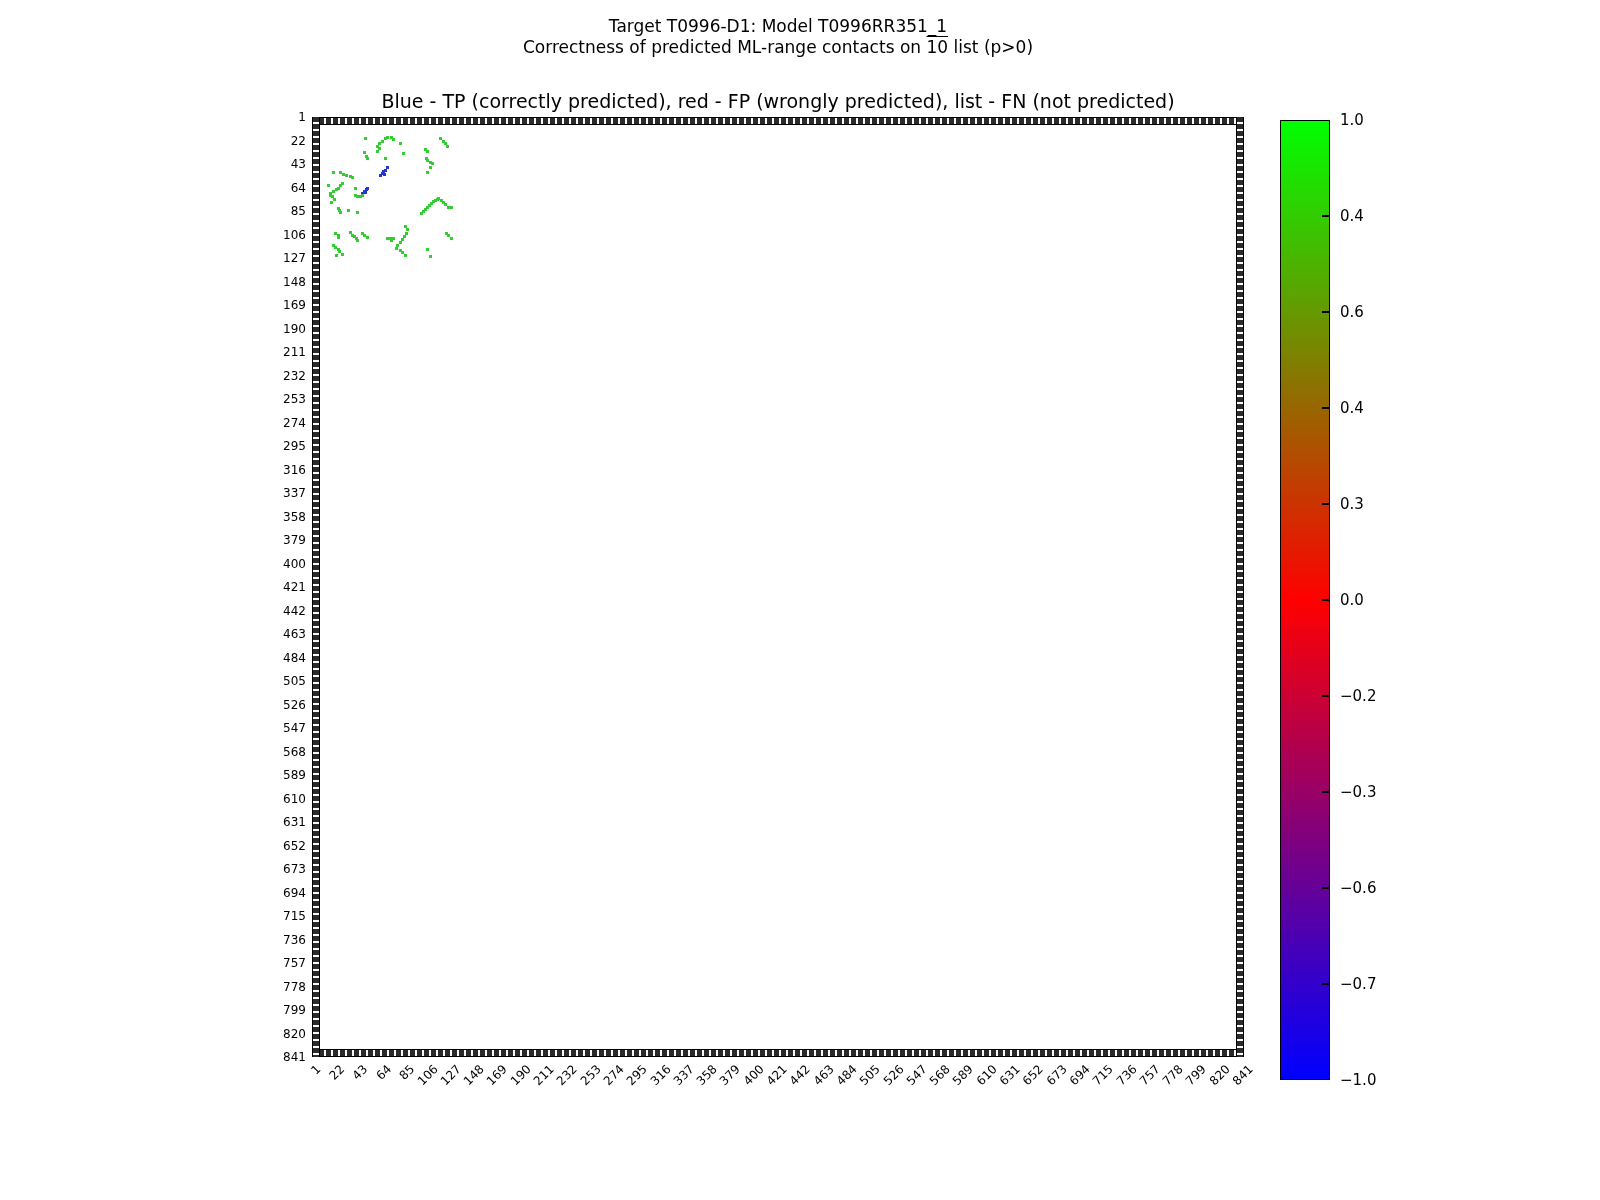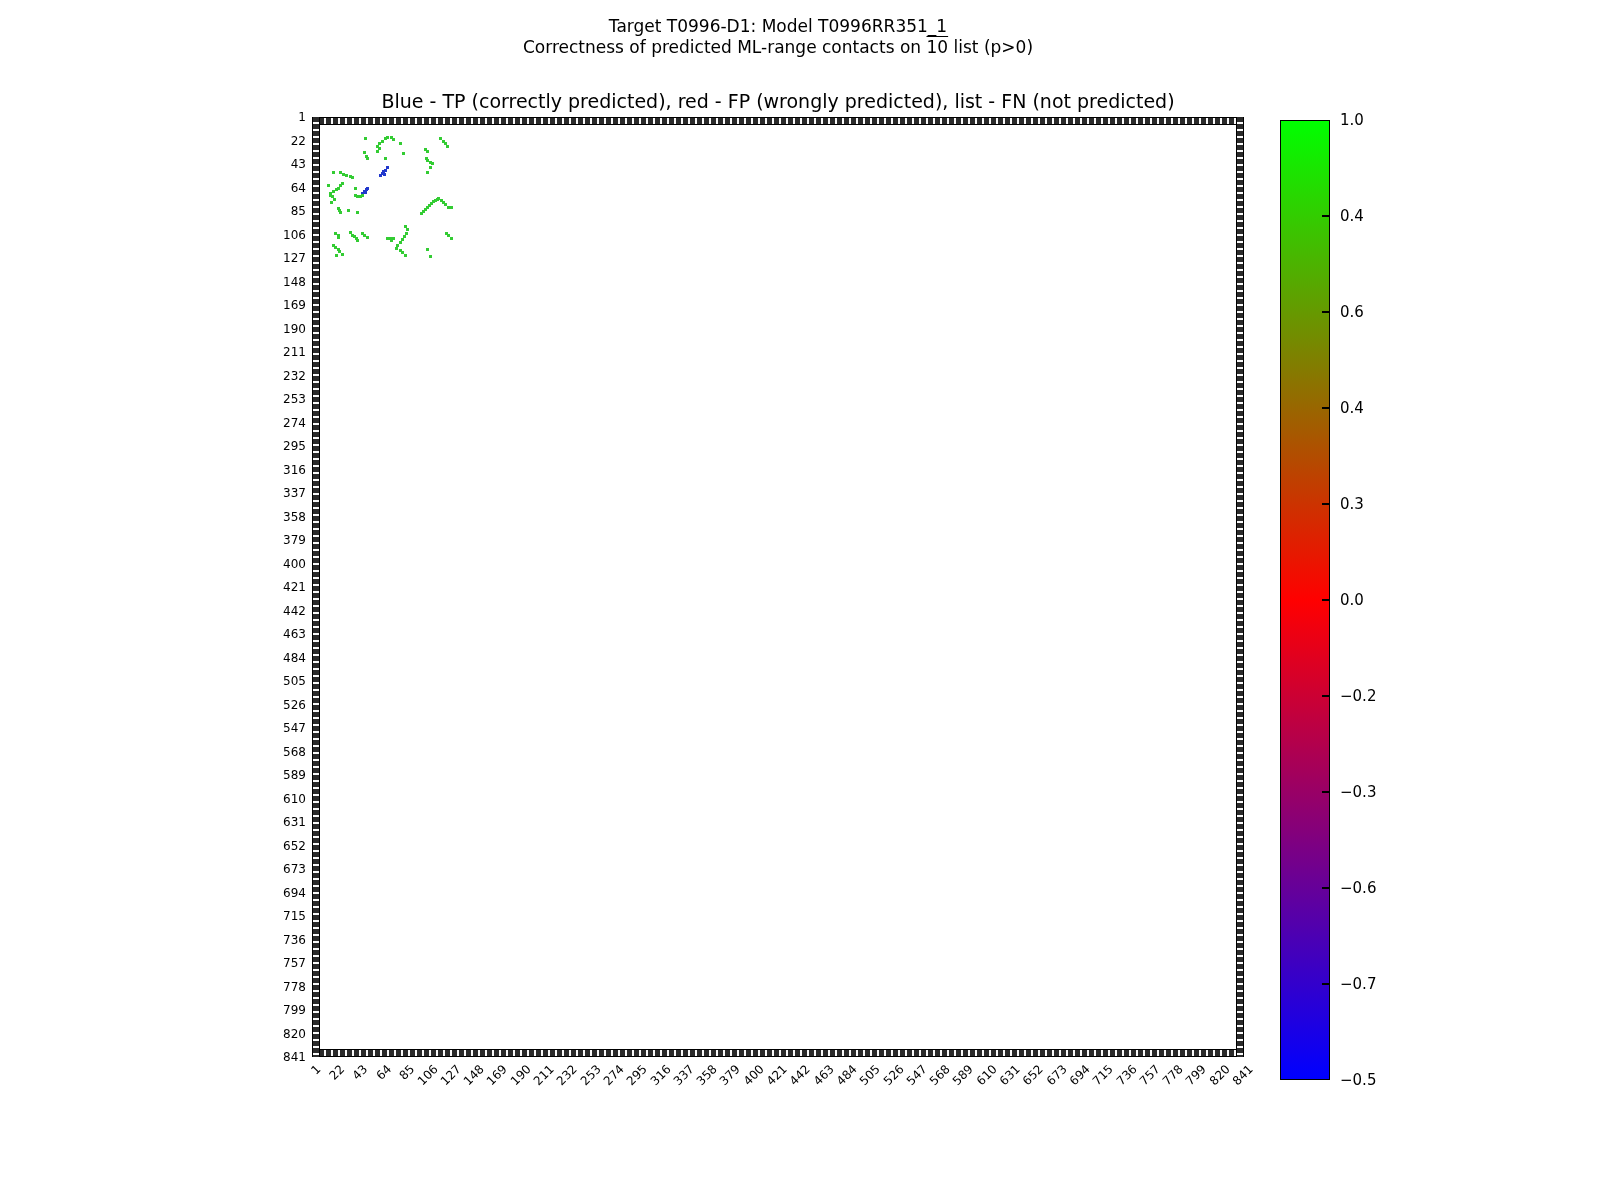--- a/index.html
+++ b/index.html
@@ -372,14 +372,14 @@
     <div class="cb-label" style="top: 591px;">0.0</div>
     <div class="cb-tick" style="top: 599px;"></div>
     <div class="cb-label" style="top: 687px;">−0.2</div>
     <div class="cb-tick" style="top: 695px;"></div>
     <div class="cb-label" style="top: 783px;">−0.3</div>
     <div class="cb-tick" style="top: 791px;"></div>
     <div class="cb-label" style="top: 879px;">−0.6</div>
     <div class="cb-tick" style="top: 887px;"></div>
     <div class="cb-label" style="top: 975px;">−0.7</div>
     <div class="cb-tick" style="top: 983px;"></div>
-    <div class="cb-label" style="top: 1071px;">−0.5</div>
+    <div class="cb-label" style="top: 1071px;">−1.0</div>
   </div>
 
 </body></html>

